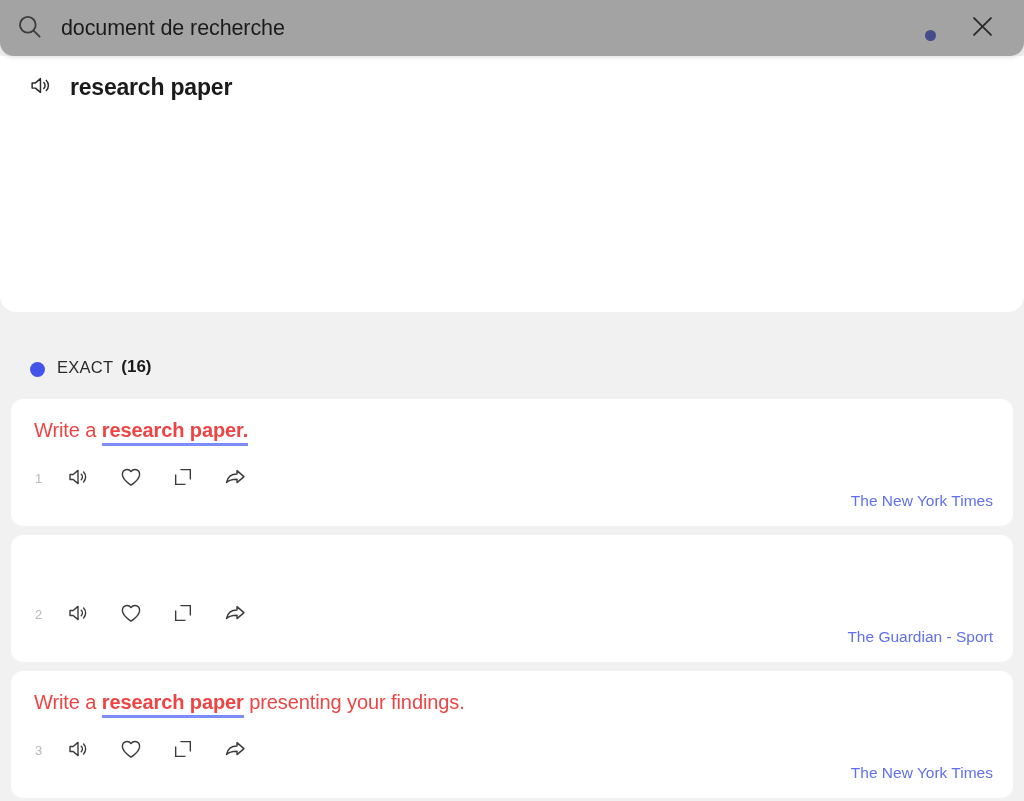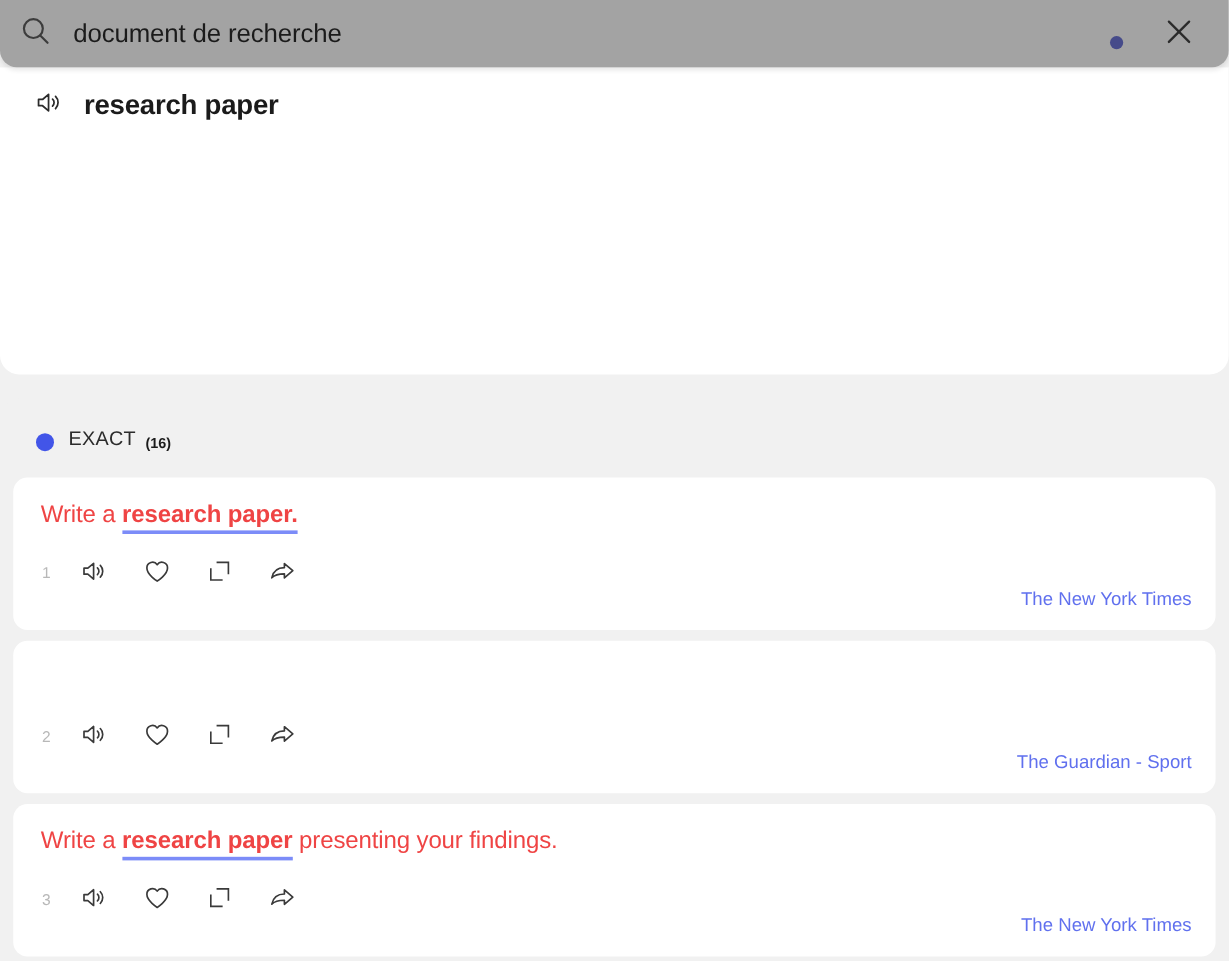--- a/index.html
+++ b/index.html
@@ -132,21 +132,21 @@
     border-radius: 50%;
     background: #4255e8;
     flex: 0 0 auto;
   }
   .section-label {
     font-size: 16.5px;
     color: #2b2b2b;
     letter-spacing: 0.25px;
   }
   .section-count {
-    font-size: 12px;
+    font-size: 17px;
     font-weight: bold;
     color: #1b1b1b;
     margin-left: -4px;
   }
 
   
   .result-card {
     background: #ffffff;
     border-radius: 12px;
     margin-bottom: 9px;

